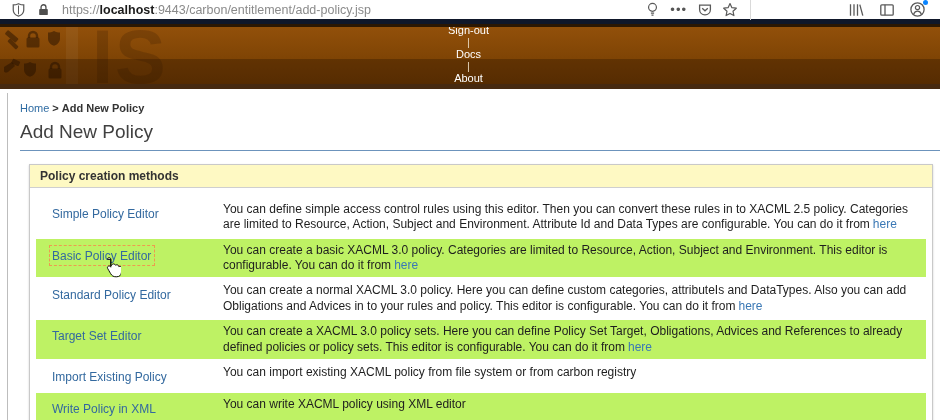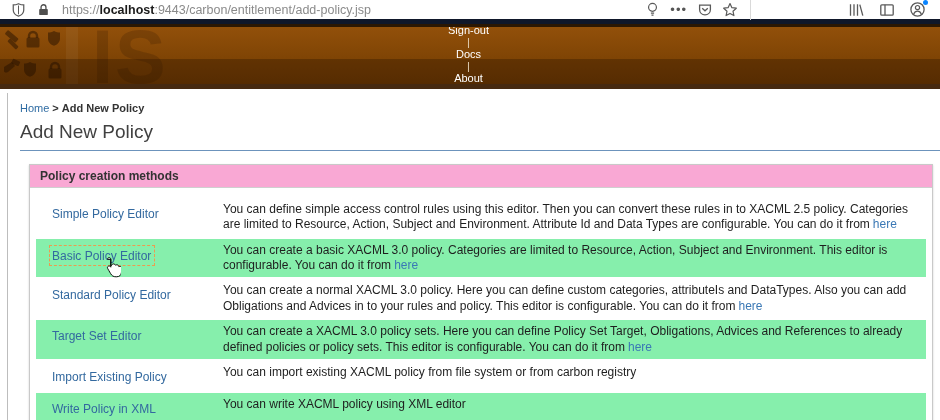--- a/index.html
+++ b/index.html
@@ -48,27 +48,27 @@
     background:#bdbdbd; }
   .content { padding:13px 0 0 20px; position:relative; }
   .breadcrumb { font-size:11px; color:#333; font-weight:bold; }
   .breadcrumb a { color:#2f6ca3; text-decoration:none; font-weight:normal; }
   .breadcrumb .sep { margin:0 3px; }
   h1.page-title { font-size:19px; font-weight:400; color:#414141; margin-top:7px;
     padding-bottom:7px; border-bottom:1px solid #6c93bc; }
 
   .panel { margin:13px 7px 0 9px; border:1px solid #c9c9c9; background:#fff;
     box-shadow:0 1px 2px rgba(0,0,0,0.18); }
-  .panel-h { background:#f9a8d4; border-bottom:1px solid #cfcfcf; padding:4px 10px;
+  .panel-h { background:#fef9c3; border-bottom:1px solid #cfcfcf; padding:4px 10px;
     font-size:12px; font-weight:bold; color:#333; }
   .panel-b { padding:8px 6px 12px 6px; }
 
   .methods { display:table; width:100%; border-collapse:separate; border-spacing:0 2px; }
   .mrow { display:table-row; }
-  .mrow.alt { background:#86efac; }
+  .mrow.alt { background:#bef264; }
   .cell-link { display:table-cell; width:185px; padding:6px 4px 6px 16px;
     vertical-align:top; }
   .cell-desc { display:table-cell; padding:4px 14px 4px 2px; vertical-align:top;
     font-size:12px; color:#1e1e1e; line-height:1.28; }
   a.method { color:#33699f; text-decoration:none; font-size:12px; white-space:nowrap; }
   a.here { color:#3a78b5; text-decoration:none; margin-left:3px; }
 
   .hl { position:relative; display:inline-block; border:1px dashed #ed9b4f;
     padding:0 3px 1px 2px; margin-left:-3px; }
   .cursor { position:absolute; left:52px; top:11px; width:19px; height:23px; z-index:40;

